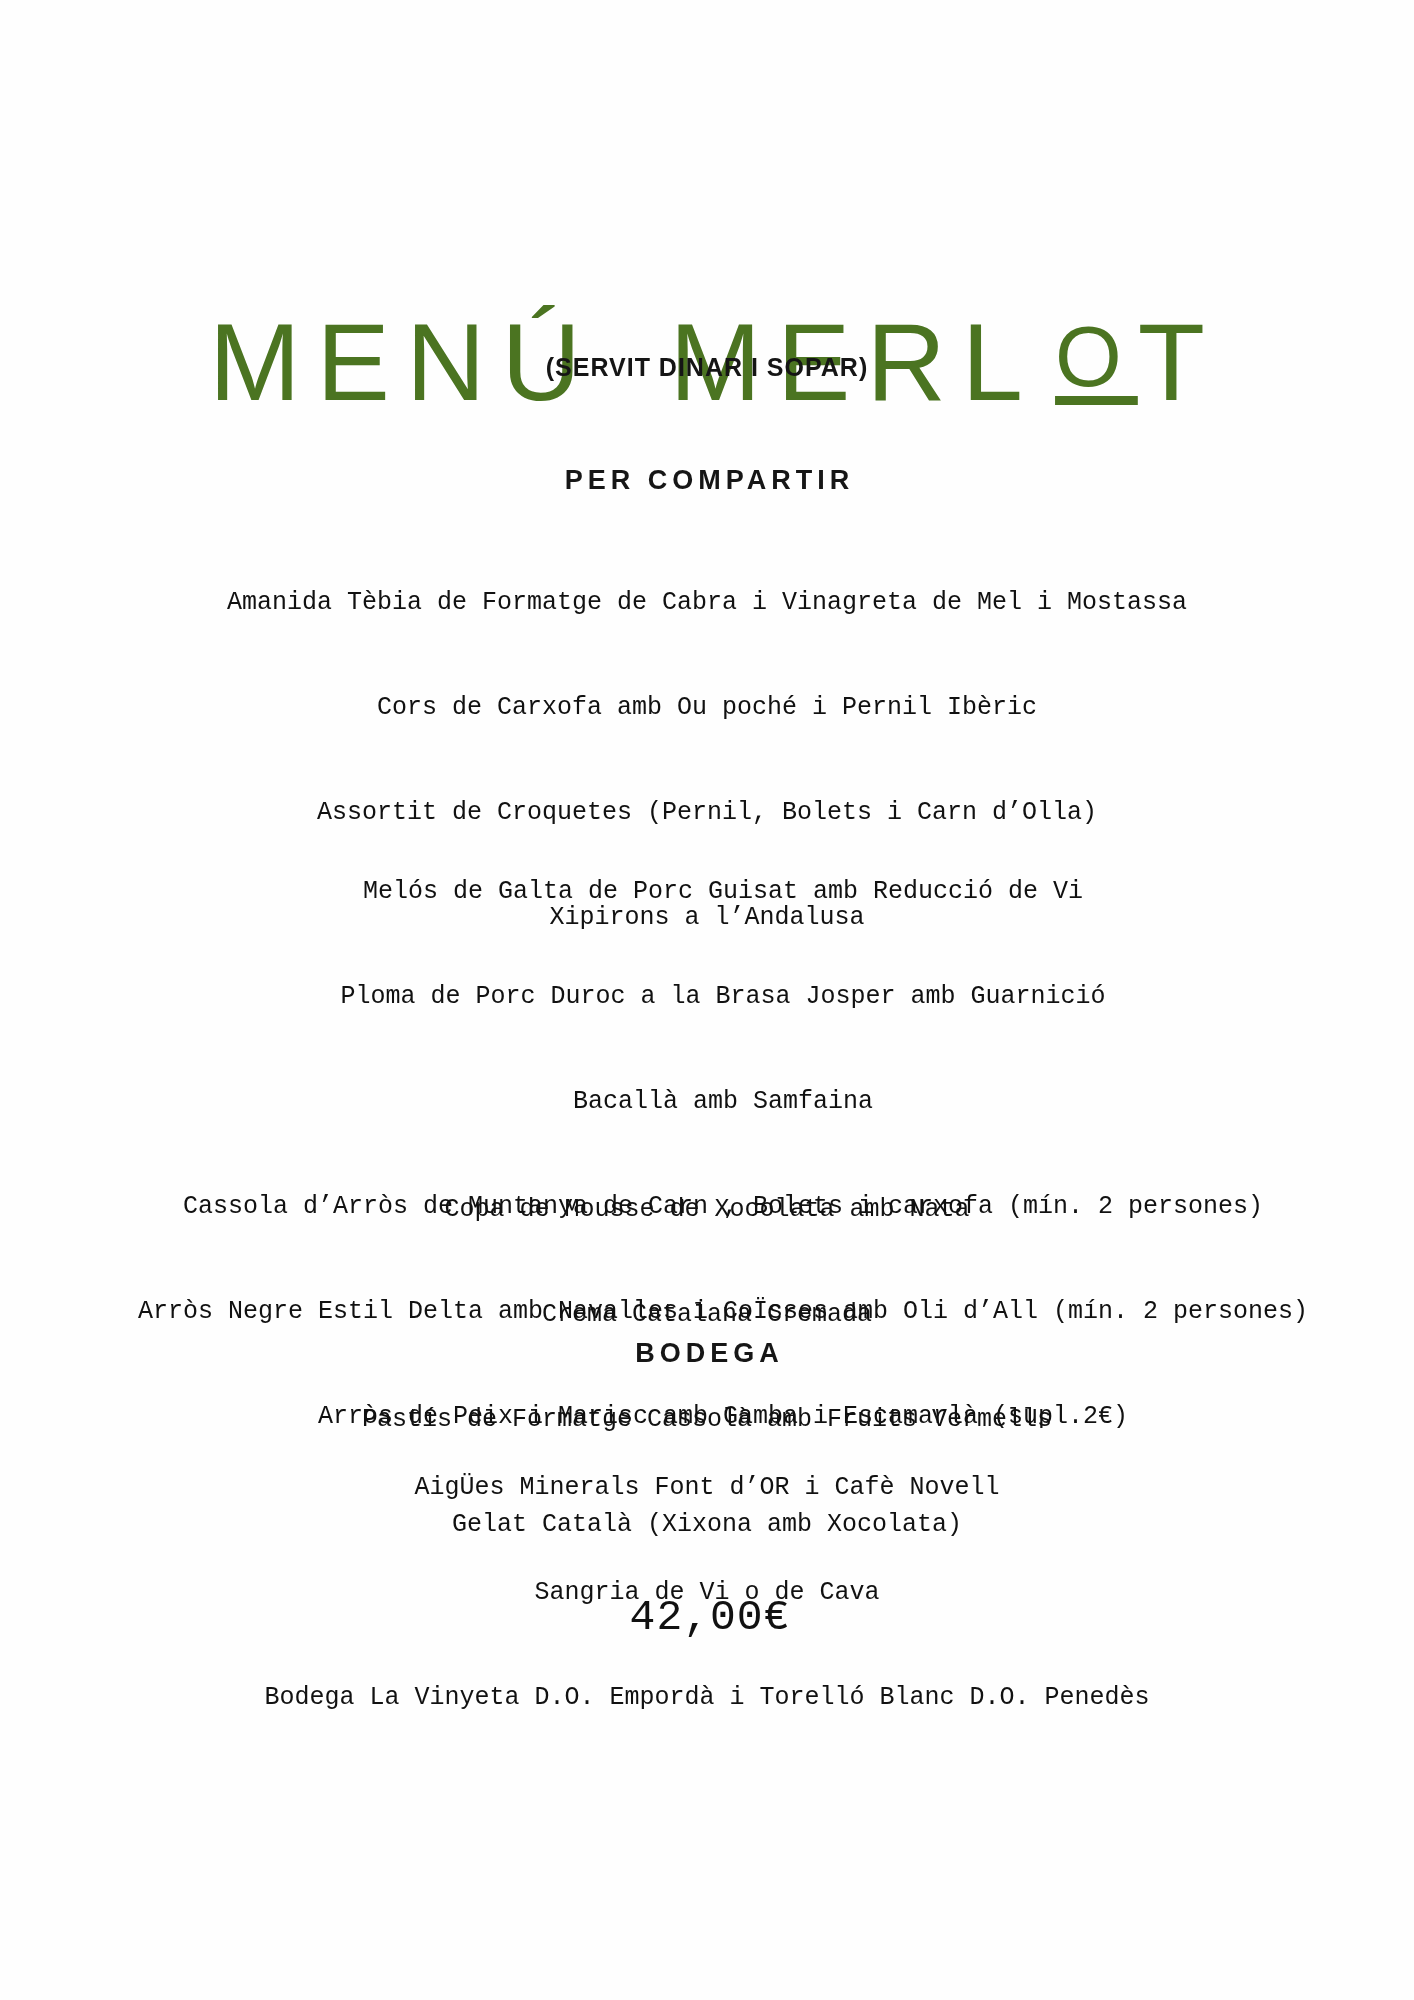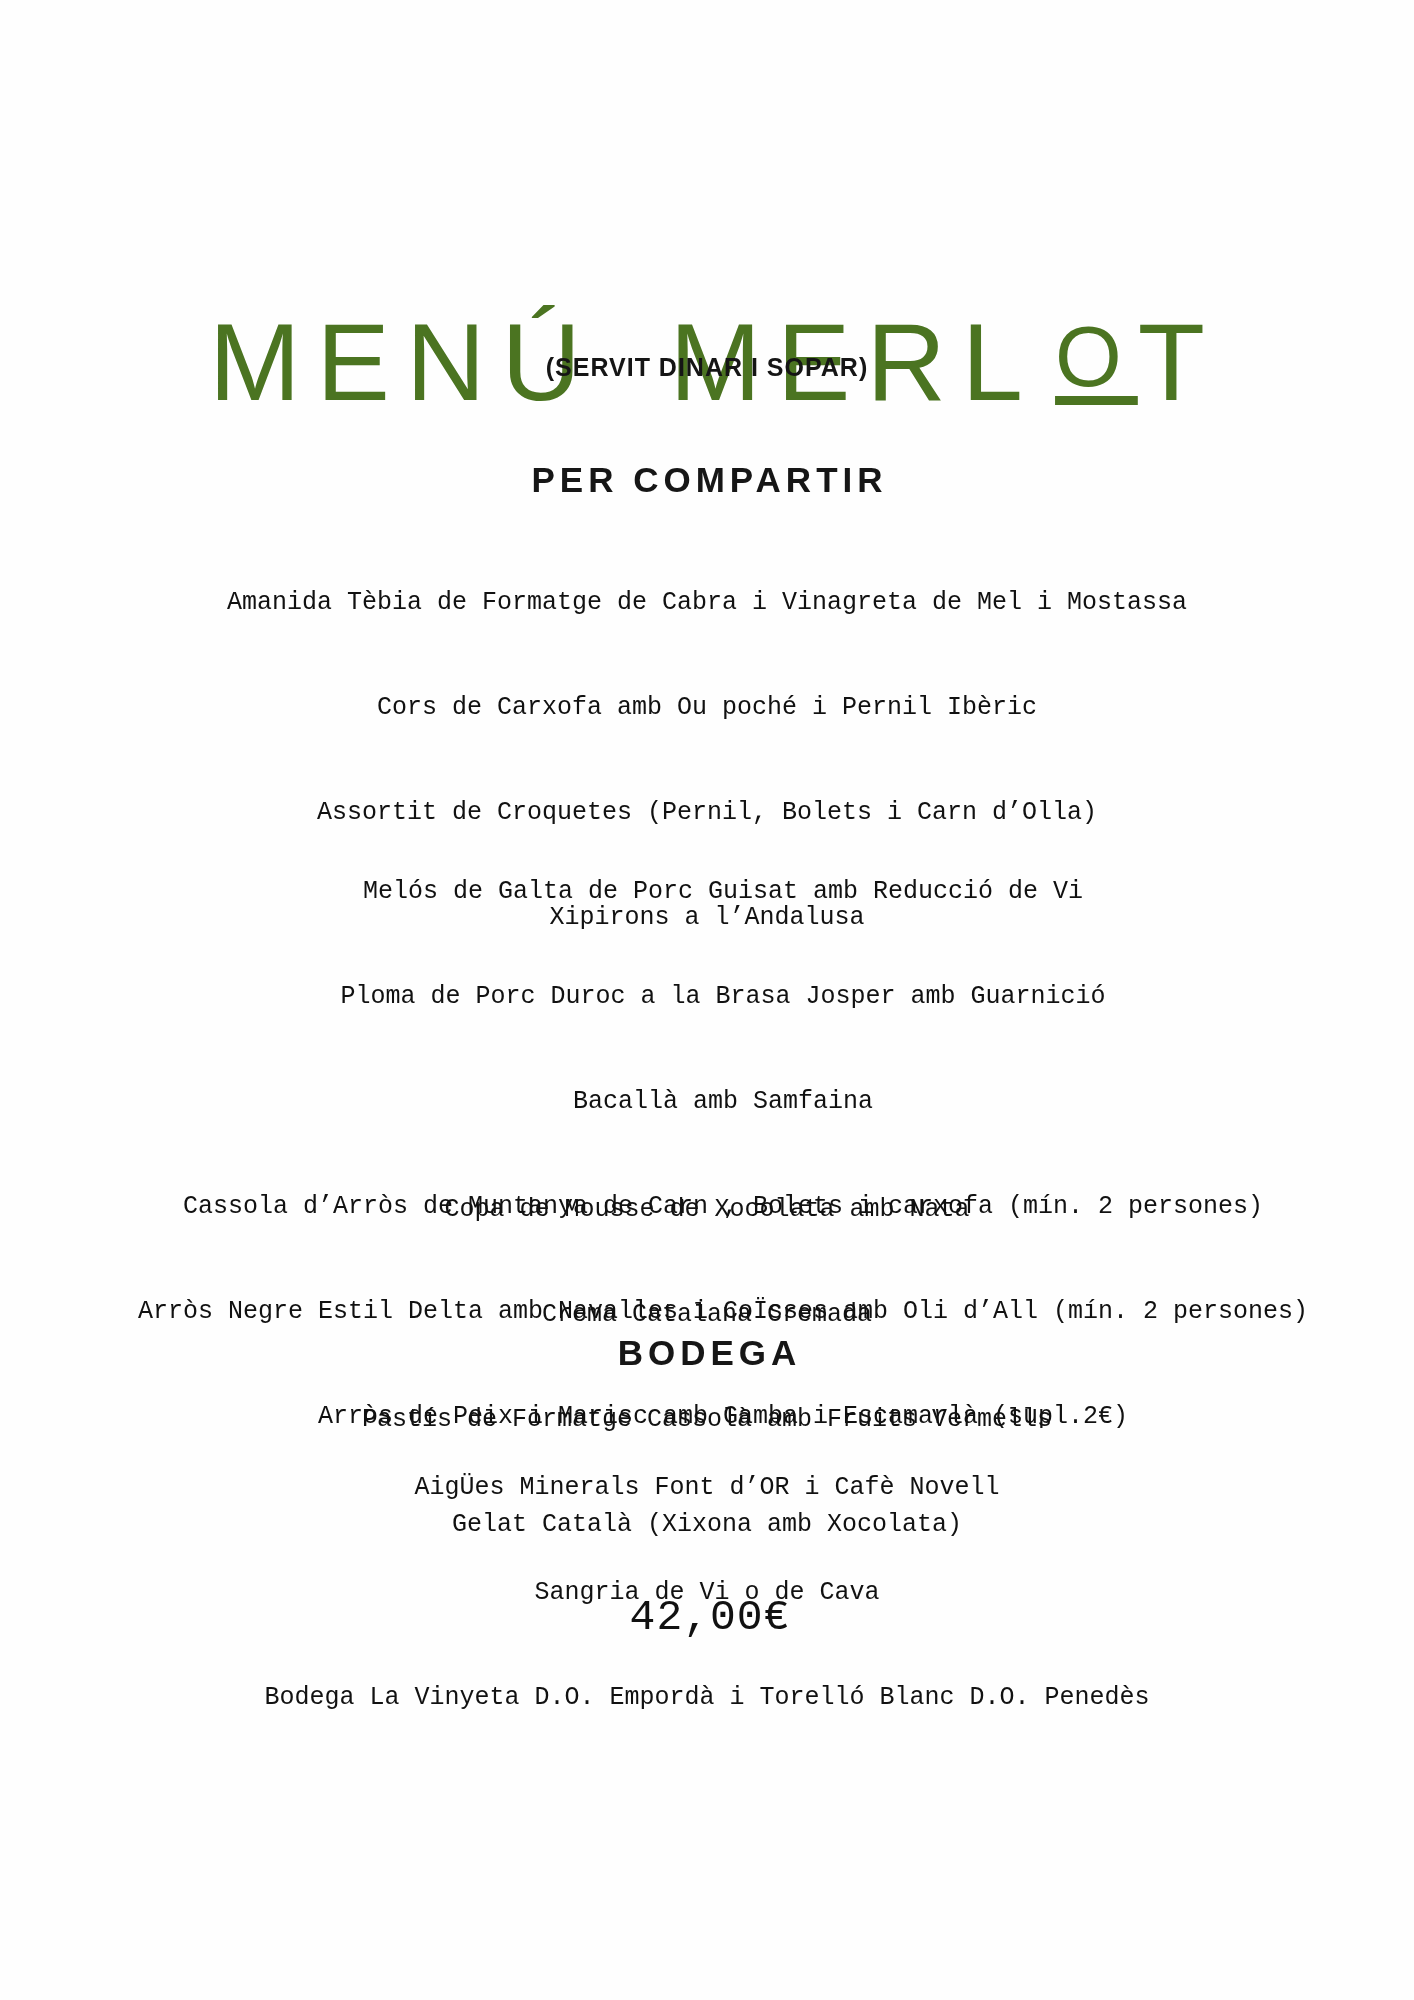--- a/index.html
+++ b/index.html
@@ -43,21 +43,21 @@
   }
   .subtitle {
     top: 352px;
     font-size: 25px;
     line-height: 30px;
     font-weight: 700;
     letter-spacing: 1px;
     color: #151515;
   }
   .section-heading {
-    font-size: 35px;
+    font-size: 27px;
     line-height: 30px;
     font-weight: 700;
     letter-spacing: 5px;
     text-indent: 5px;
     color: #161616;
   }
   .heading-1 { top: 465px; }
   .heading-2 { top: 730px; }
   .heading-3 { top: 1045px; }
   .heading-4 { top: 1338px; }

